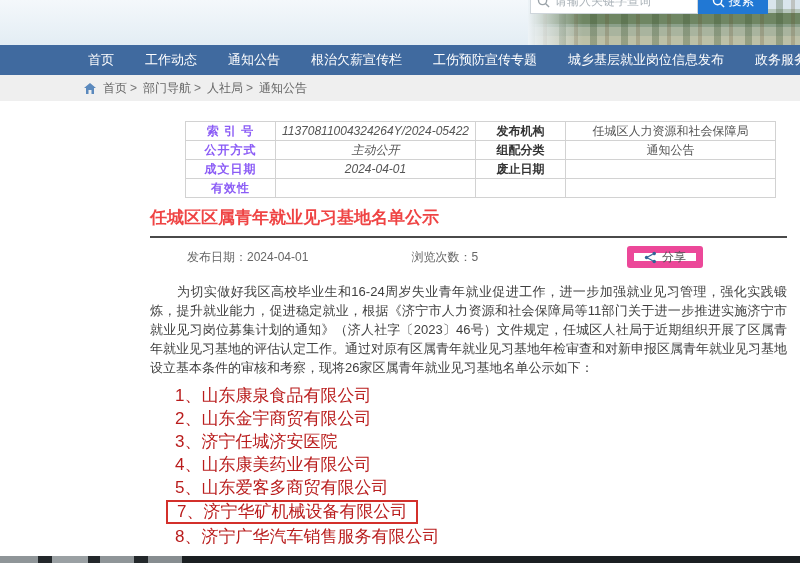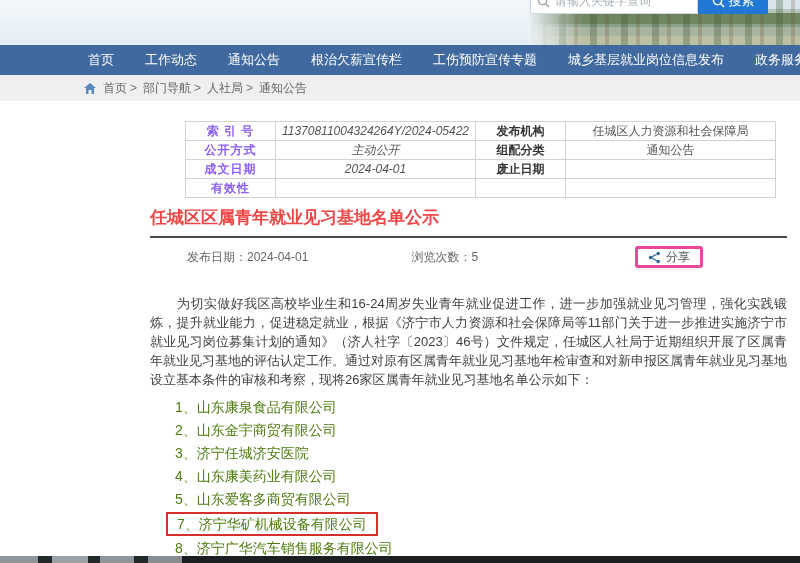--- a/index.html
+++ b/index.html
@@ -47,28 +47,28 @@
   td.val2 { width:210px; color:#555; }
 
   
   .article { margin-left:150px; width:637px; }
   .article-title { margin-top:8px; font-size:17px; font-weight:bold; color:#ef4444; }
   .title-rule { border-top:2px solid #4a4a4a; margin-top:7px; }
   .meta-row { display:flex; align-items:center; margin-top:7px; height:24px; font-size:12px; color:#666; }
   .pub-date { margin-left:37px; }
   .views { margin-left:103px; }
   .share-btn { margin-left:auto; margin-right:84px; display:flex; align-items:center; gap:5px;
-    height:22px; padding:0 10px; background:#fff; border:3px solid #ec4899; border-radius:3px;
+    height:22px; padding:0 10px; background:#fff; border:7px solid #ec4899; border-radius:3px;
     font-size:12px; color:#555; cursor:pointer; }
-  .paragraph { margin-top:25px; font-size:13px; line-height:19px; color:#3f3f3f;
+  .paragraph { margin-top:13px; font-size:13px; line-height:19px; color:#3f3f3f;
     text-indent:27px; text-align:justify; }
 
   
   .company-list { margin-top:7px; padding-left:25px; }
-  .company { height:23px; line-height:23px; font-size:14px; color:#4d7c0f; white-space:nowrap; }
+  .company { height:23px; line-height:23px; font-size:17px; color:#b91c1c; white-space:nowrap; }
   .company.tall { height:26px; line-height:26px; }
   .company .hl { display:inline-block; border:2px solid #d3302b; padding:0 9px; margin-left:-9px; line-height:20px; }
 
   
   .taskbar-strip { position:absolute; left:0; bottom:0; width:800px; height:7px;
     background:linear-gradient(90deg,#8f9598 0 38px,#23282b 38px 52px,#9aa0a3 52px 88px,#23282b 88px 100px,#8f9598 100px 134px,#23282b 134px 148px,#878d90 148px 182px,#1b1f22 182px 100%); }
 </style>
 </head>
 <body>
 

